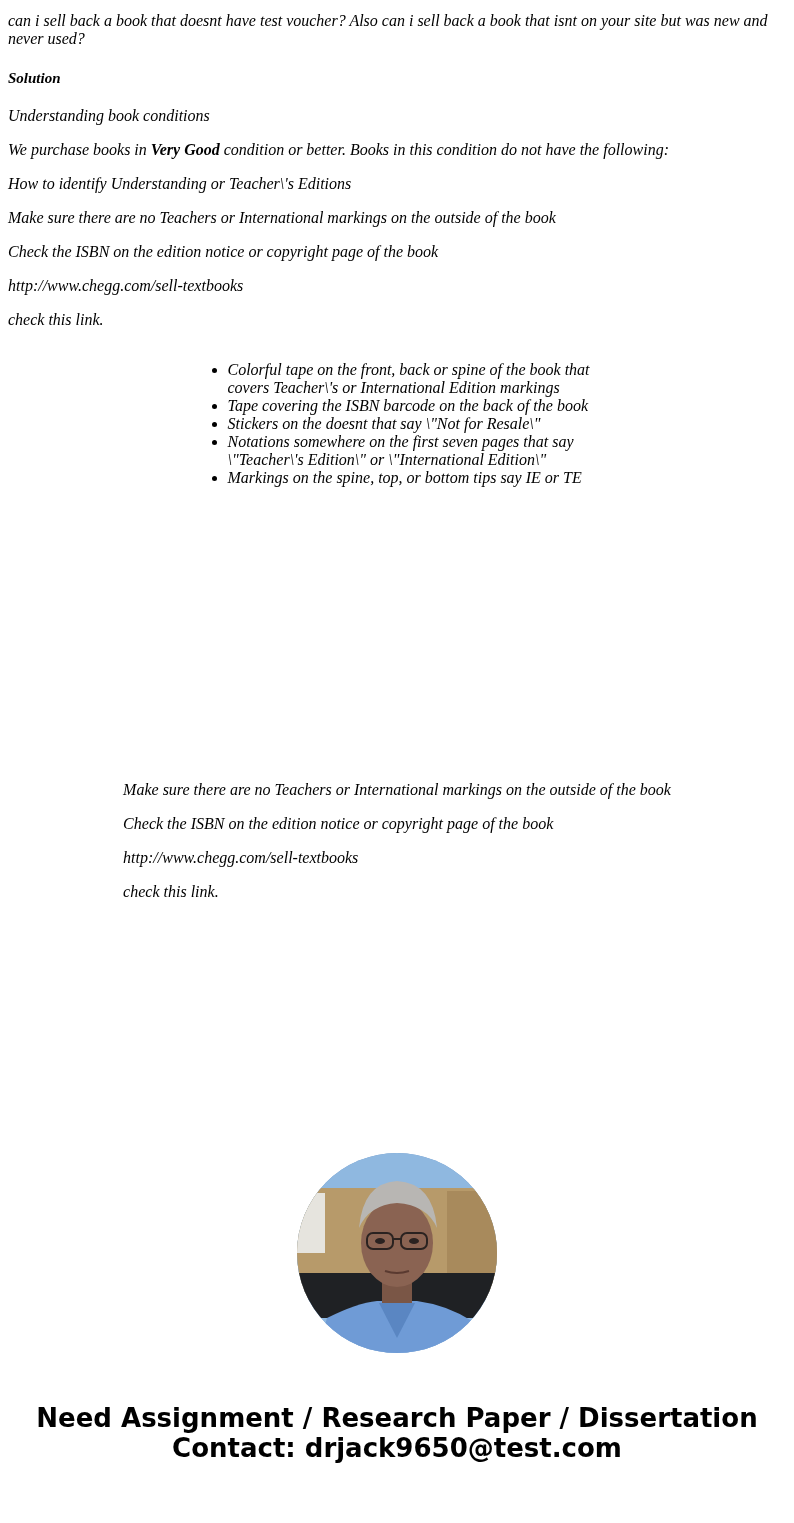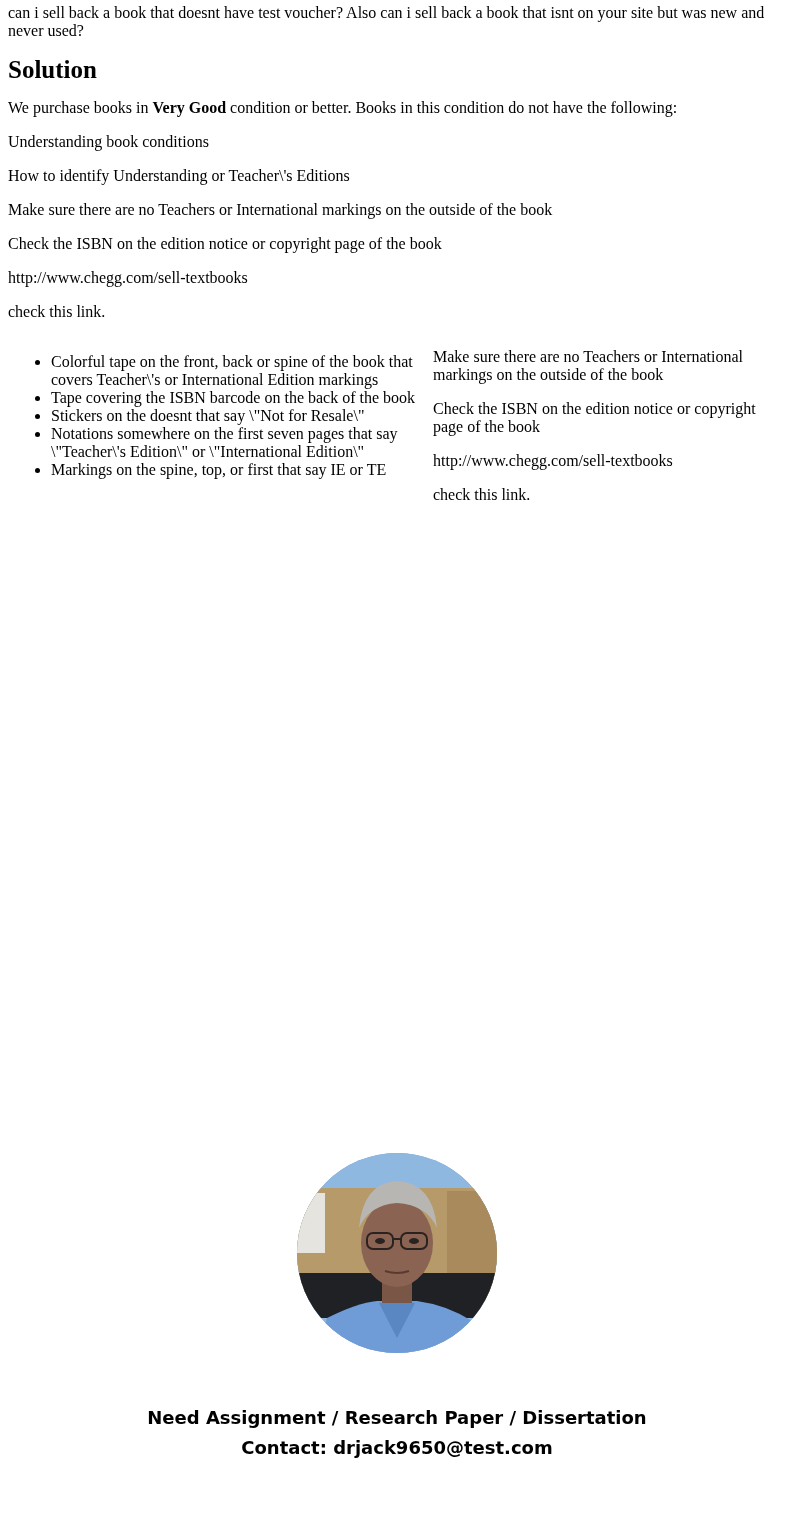--- a/index.html
+++ b/index.html
@@ -13,37 +13,39 @@
       position: relative;
       font-family: "Liberation Serif", serif;
       font-size: 16px;
       line-height: 18px;
       color: #000000;
       overflow: hidden;
     }
     .content {
       position: absolute;
       left: 8px;
-      top: 4px;
+      top: 12px;
       width: 778px;
+      font-style: italic;
     }
     p {
       margin: 0 0 16px 0;
     }
     h3 {
-      font-size: 25px;
+      font-size: 15px;
       font-weight: bold;
       margin: 0 0 18px 0;
       line-height: 22px;
     }
     .question { margin-bottom: 19px; }
     .two-col {
       display: flex;
-      flex-direction: row;
+      flex-direction: column;
       margin-top: 2px;
+      align-items: center;
     }
     .two-col .left {
       width: 425px;
       flex: 0 0 425px;
     }
     .two-col .right {
       flex: 1 1 auto;
       padding-top: 11px;
     }
     ul {
@@ -66,50 +68,50 @@
       background: #6f97c8;
     }
     .footer {
       position: absolute;
       left: 0;
       top: 1403px;
       width: 794px;
       text-align: center;
       font-family: "DejaVu Sans", sans-serif;
       font-weight: bold;
-      font-size: 18px;
+      font-size: 26px;
       line-height: 30px;
       color: #000;
     }
     .footer div { margin: 0; }
   </style>
 </head>
 <body>
 
 <div class="content">
   <p class="question">can i sell back a book that doesnt have test voucher? Also can i sell back a book that isnt on your site but was new and never used?</p>
 
   <h3>Solution</h3>
 
+  <p>Understanding book conditions</p>
   <p><span>We purchase books in </span><b>Very Good</b><span> condition or better. Books in this condition do not have the following:</span></p>
-  <p>Understanding book conditions</p>
   <p>How to identify Understanding or Teacher\'s Editions</p>
   <p>Make sure there are no Teachers or International markings on the outside of the book</p>
   <p>Check the ISBN on the edition notice or copyright page of the book</p>
   <p>http://www.chegg.com/sell-textbooks</p>
   <p>check this link.</p>
 
   <div class="two-col">
     <div class="left">
       <ul>
         <li>Colorful tape on the front, back or spine of the book that covers Teacher\'s or International Edition markings</li>
         <li>Tape covering the ISBN barcode on the back of the book</li>
         <li>Stickers on the doesnt that say \"Not for Resale\"</li>
         <li>Notations somewhere on the first seven pages that say \"Teacher\'s Edition\" or \"International Edition\"</li>
-        <li>Markings on the spine, top, or first that say IE or TE</li>
+        <li>Markings on the spine, top, or bottom tips say IE or TE</li>
       </ul>
     </div>
     <div class="right">
       <p>Make sure there are no Teachers or International markings on the outside of the book</p>
       <p>Check the ISBN on the edition notice or copyright page of the book</p>
       <p>http://www.chegg.com/sell-textbooks</p>
       <p>check this link.</p>
     </div>
   </div>
 </div>

